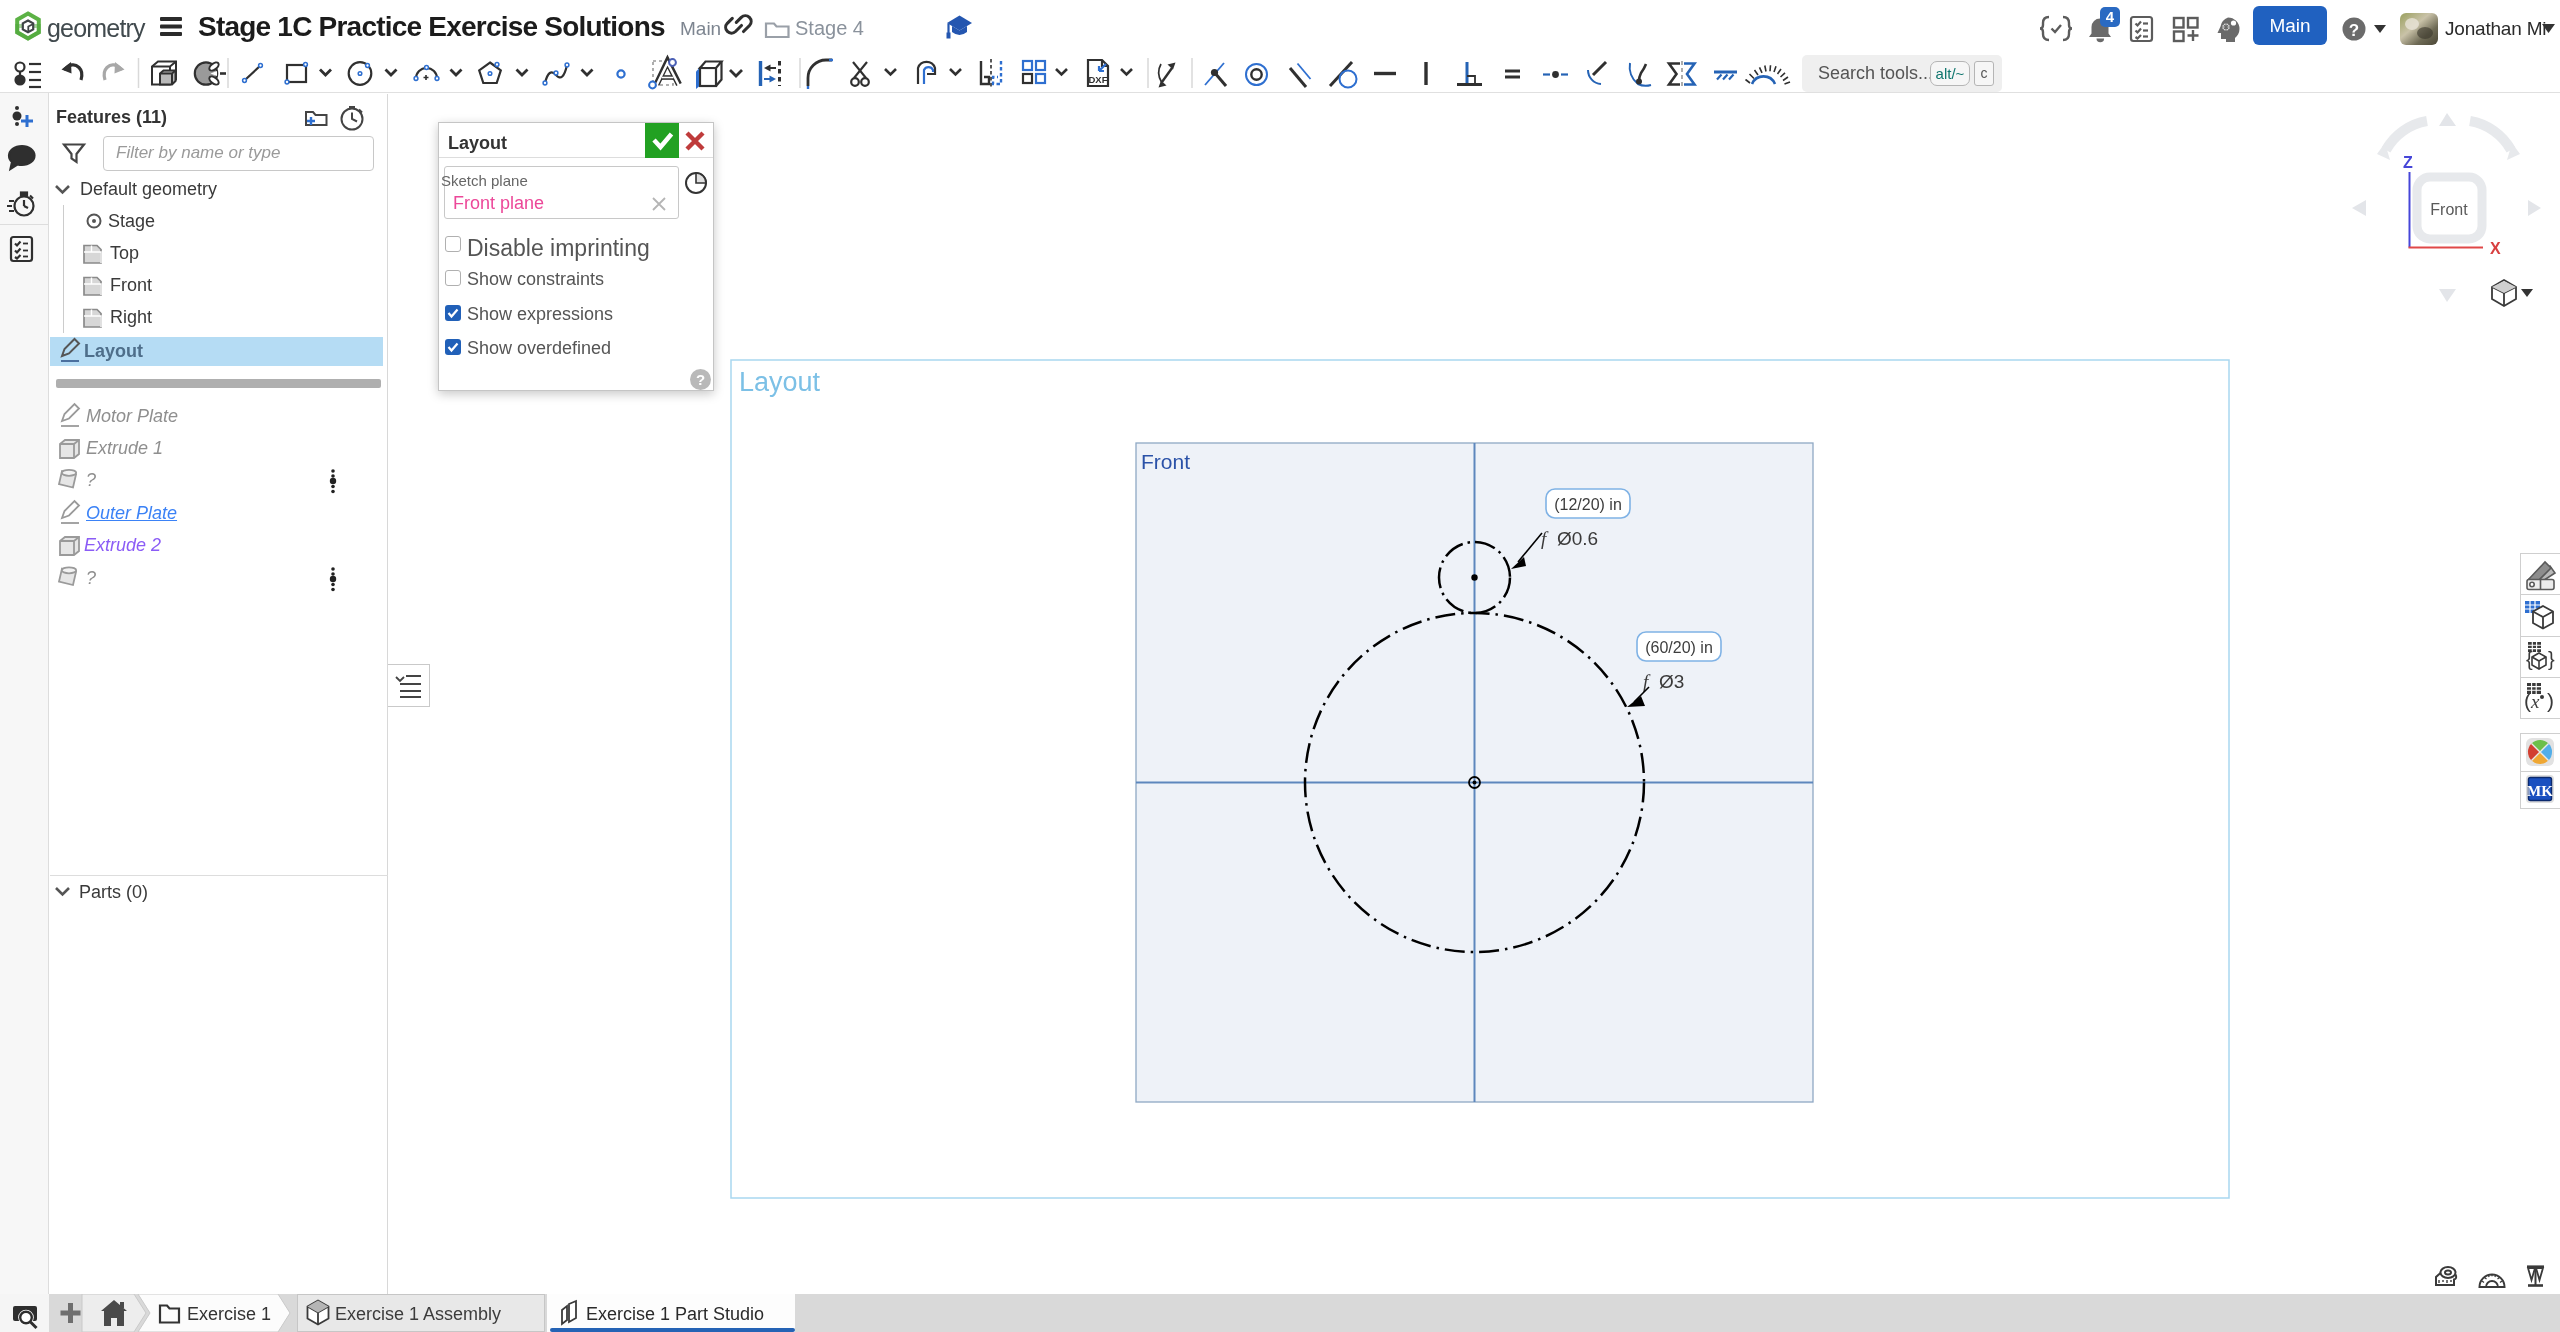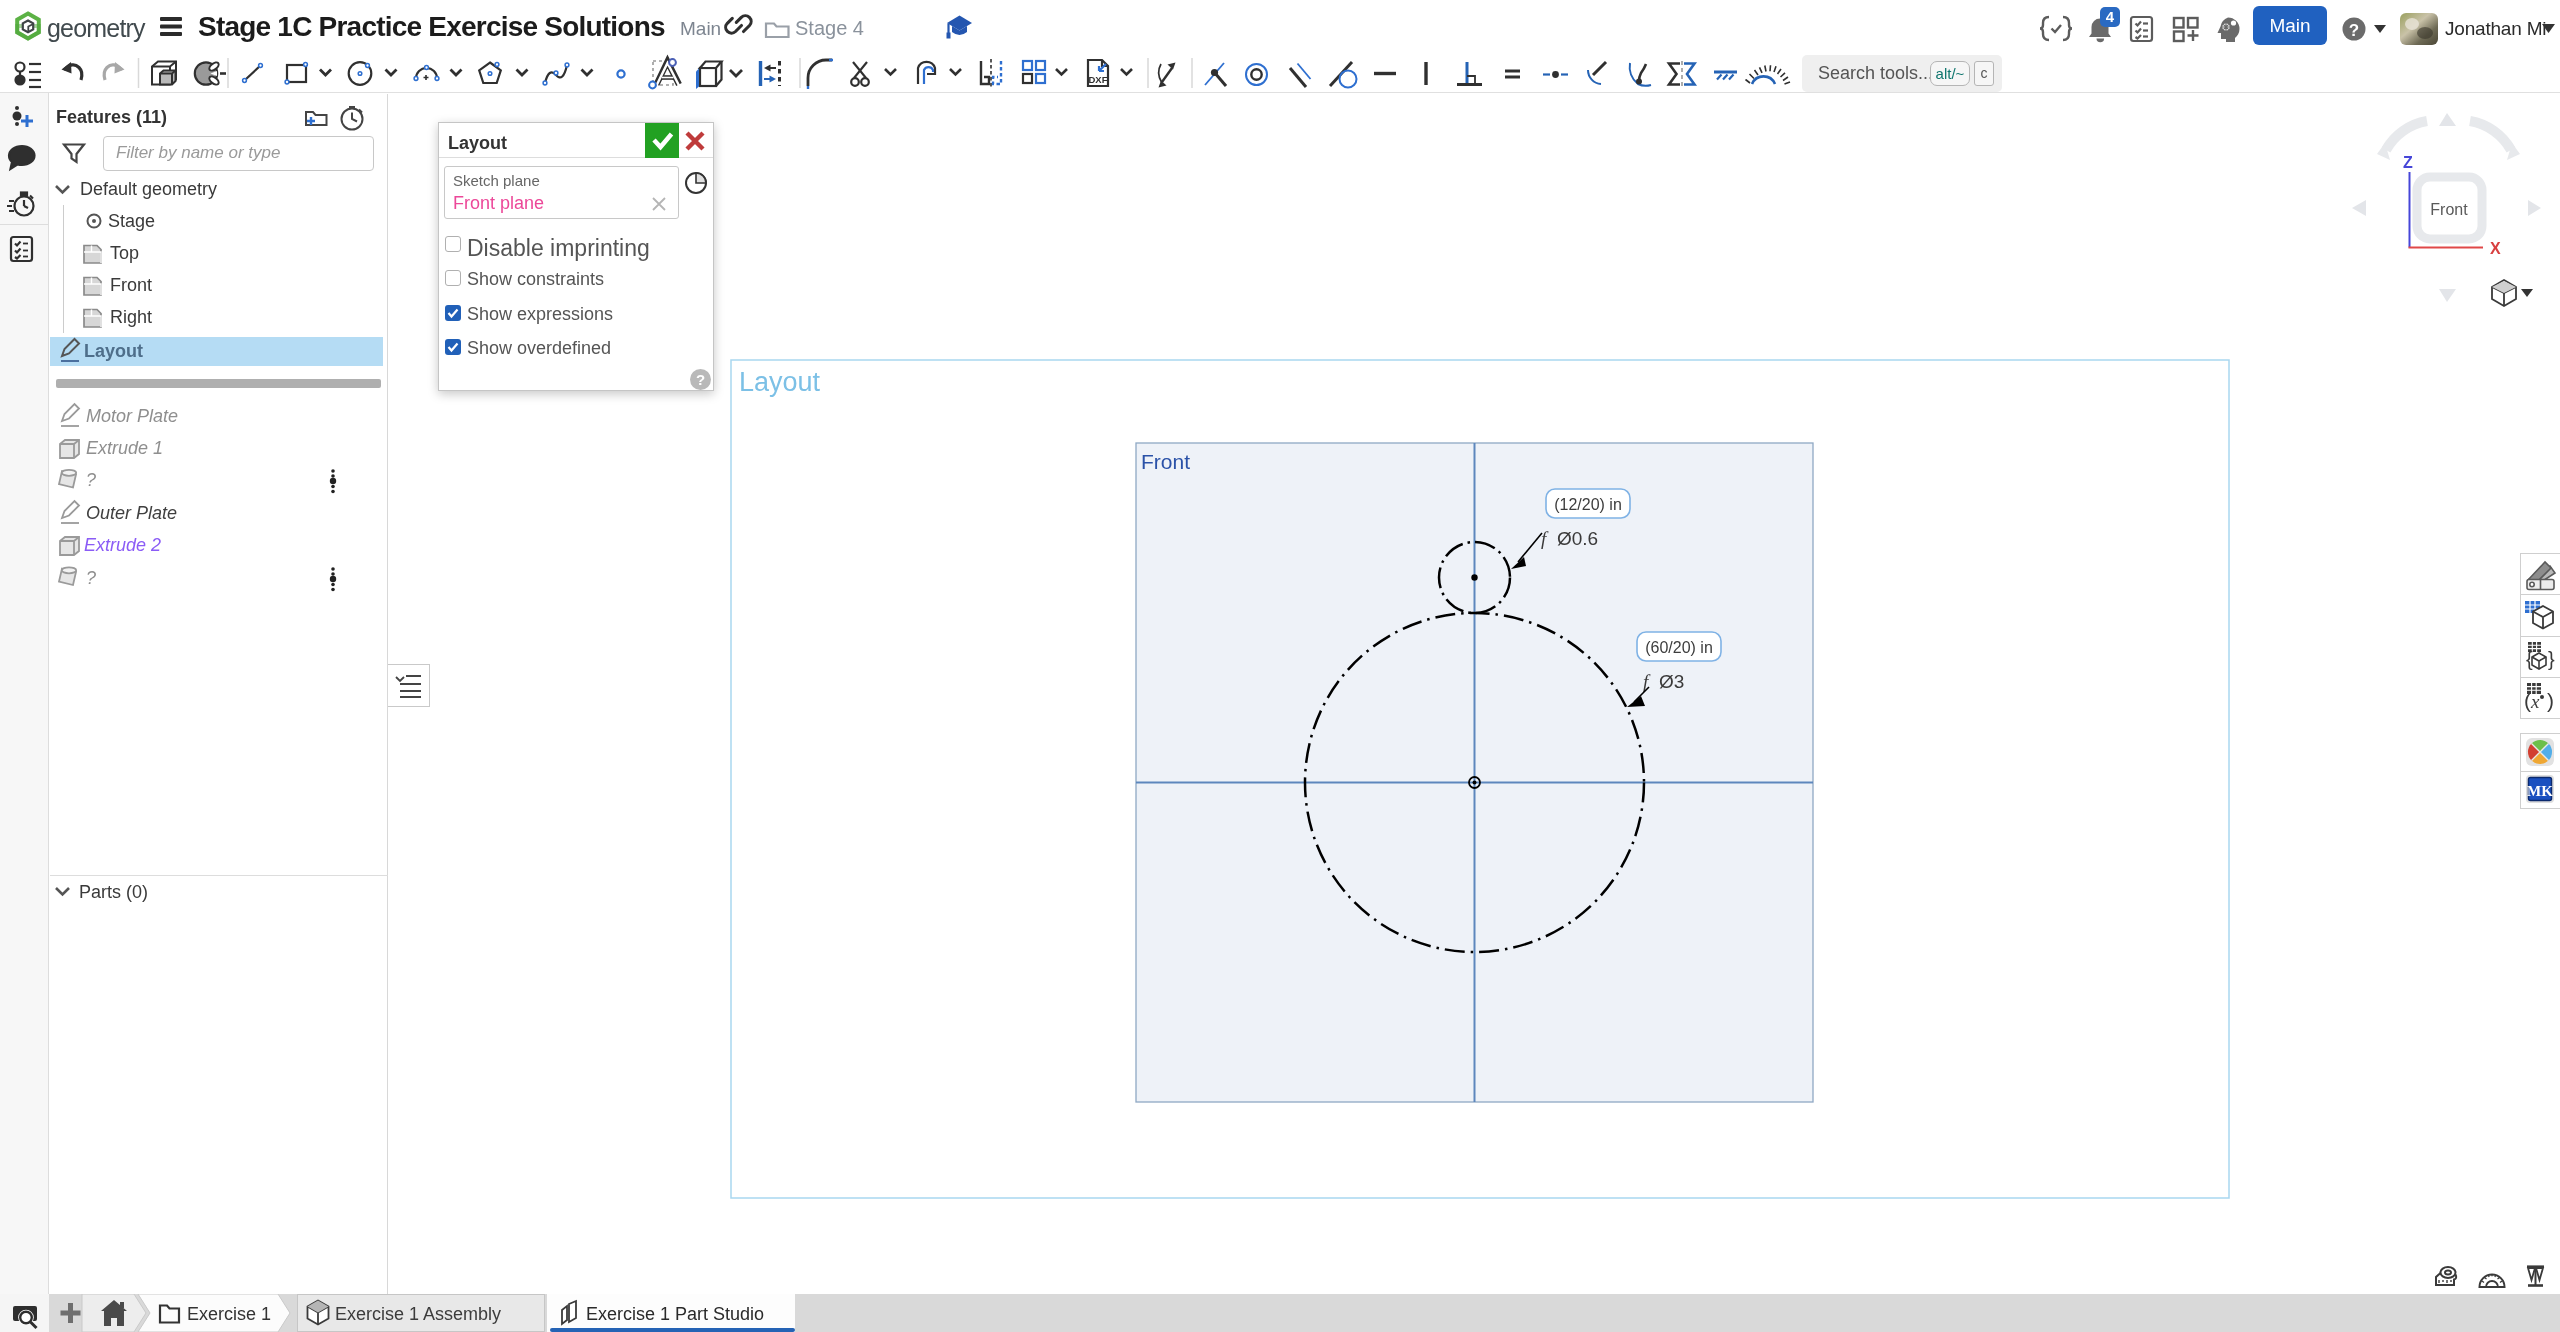--- a/index.html
+++ b/index.html
@@ -42,41 +42,41 @@
 <div class="txt" style="left:110px;top:307px;font-size:18px;color:#3a3a3a;">Right</div>
 
 <div class="abs" style="left:50px;top:337px;width:333px;height:29px;background:#b5dcf4;"></div>
 <div class="txt" style="left:84px;top:341px;font-size:18px;font-weight:bold;color:#4e6e8a;">Layout</div>
 
 <div class="abs" style="left:56px;top:379px;width:325px;height:9px;background:#afafaf;border-radius:2px;"></div>
 
 <div class="txt" style="left:86px;top:406px;font-size:18px;font-style:italic;color:#8f8f8f;">Motor Plate</div>
 <div class="txt" style="left:86px;top:438px;font-size:18px;font-style:italic;color:#8f8f8f;">Extrude 1</div>
 <div class="txt" style="left:86px;top:470px;font-size:18px;font-style:italic;color:#8f8f8f;">?</div>
-<div class="txt" style="left:86px;top:503px;font-size:18px;font-style:italic;color:#404040;">Outer Plate</div>
+<div class="txt" style="left:86px;top:503px;font-size:18px;font-style:italic;color:#3b82f6;text-decoration:underline;">Outer Plate</div>
 <div class="txt" style="left:84px;top:535px;font-size:18px;font-style:italic;color:#8b5cf6;">Extrude 2</div>
 <div class="txt" style="left:86px;top:568px;font-size:18px;font-style:italic;color:#8f8f8f;">?</div>
 
 <div class="abs" style="left:50px;top:875px;width:338px;height:1px;background:#ddd;"></div>
 <div class="txt" style="left:79px;top:882px;font-size:18px;color:#3a3a3a;">Parts (0)</div>
 
 <div class="abs" style="left:388px;top:664px;width:42px;height:43px;background:#fff;border:1px solid #c9c9c9;border-left:none;"></div>
 
 <div class="abs" id="dialog" style="left:438px;top:122px;width:276px;height:269px;background:#fff;border:1px solid #c5c5c5;box-shadow:0 3px 10px rgba(0,0,0,0.22);z-index:6;">
   <div class="abs" style="left:0;top:0;width:274px;height:35px;background:#fff;border-bottom:1px solid #ddd;"></div>
   <div class="txt" style="left:9px;top:10px;font-size:18px;font-weight:bold;color:#333;">Layout</div>
   <div class="abs" style="left:206px;top:0px;width:34px;height:35px;background:#22a122;"></div>
   <svg class="abs" style="left:206px;top:0;" width="34" height="35">
       <path d="M9 17 l6.5 7 l11 -13" stroke="#fff" stroke-width="4.5" fill="none"></path>
     </svg>
   <svg class="abs" style="left:245px;top:7px;" width="22" height="22">
       <path d="M3 3 L19 19 M19 3 L3 19" stroke="#bf3b3b" stroke-width="4.4"></path>
     </svg>
   <div class="abs" style="left:5px;top:43px;width:235px;height:53px;border:1px solid #c8c8c8;border-radius:3px;"></div>
-  <div class="txt" style="left:14px;top:49px;font-size:15px;color:#666;">Sketch plane</div>
+  <div class="txt" style="left:2px;top:49px;font-size:15px;color:#666;">Sketch plane</div>
   <div class="txt" style="left:14px;top:70px;font-size:18px;color:#ec4899;">Front plane</div>
   <svg class="abs" style="left:212px;top:73px;" width="16" height="16">
       <path d="M2 2 L14 14 M14 2 L2 14" stroke="#b5b5b5" stroke-width="1.8"></path>
     </svg>
   <svg class="abs" style="left:245px;top:48px;" width="24" height="24">
     <circle cx="12" cy="12" r="10" stroke="#333" stroke-width="2" fill="none"></circle>
     <path d="M12 12 L12 2 A10 10 0 0 1 22 12 Z" fill="#e0e0e0" stroke="#333" stroke-width="1.6"></path>
   </svg>
   <div class="abs" style="left:6px;top:113px;width:16px;height:16px;border:1.5px solid #b0b0b0;border-radius:3px;"></div>
   <div class="abs" style="left:6px;top:147px;width:16px;height:16px;border:1.5px solid #b0b0b0;border-radius:3px;"></div>

